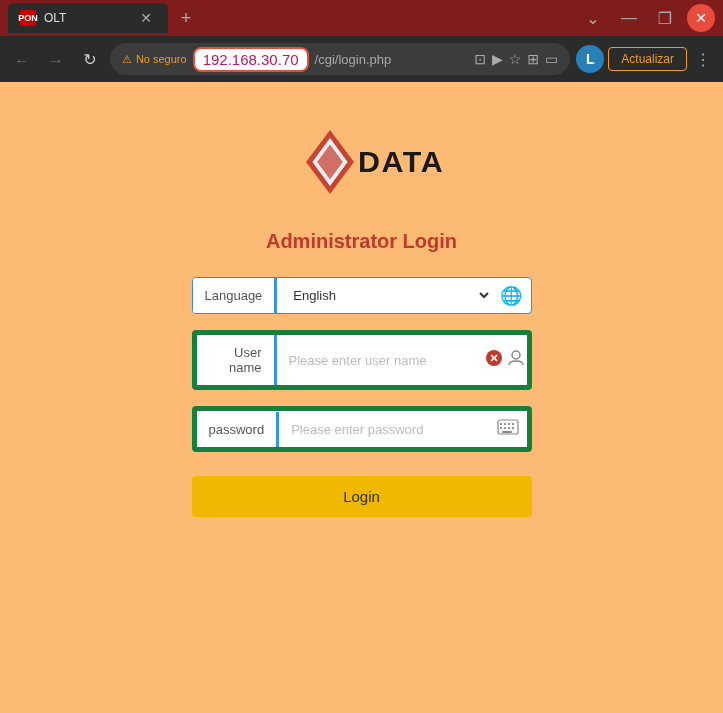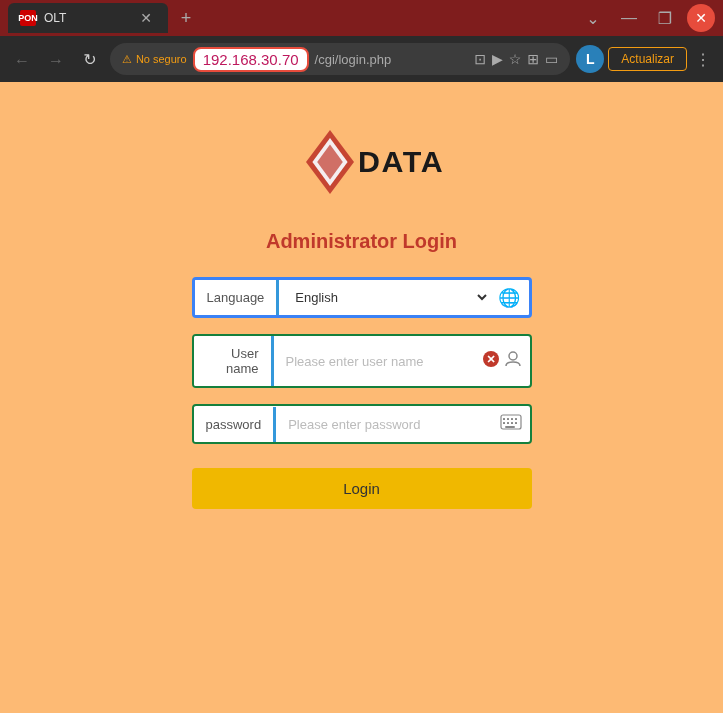--- a/index.html
+++ b/index.html
@@ -247,21 +247,21 @@
     .login-form {
       width: 340px;
     }
 
     .form-row {
       display: flex;
       align-items: center;
       margin-bottom: 16px;
       background: white;
       border-radius: 4px;
-      border: 2px solid #15803d;
+      border: 5px solid #15803d;
       overflow: hidden;
     }
 
     .form-label {
       color: #555;
       font-size: 13px;
       padding: 10px 12px;
       min-width: 80px;
       text-align: right;
       border-right: 3px solid #3498db;
@@ -292,21 +292,21 @@
       gap: 4px;
     }
 
     
     .language-row {
       display: flex;
       align-items: center;
       margin-bottom: 16px;
       background: white;
       border-radius: 4px;
-      border: 3px solid #3b82f6;
+      border: 1px solid #3b82f6;
       overflow: hidden;
     }
 
     .language-label {
       color: #555;
       font-size: 13px;
       padding: 10px 12px;
       min-width: 80px;
       text-align: right;
       border-right: 3px solid #3498db;

